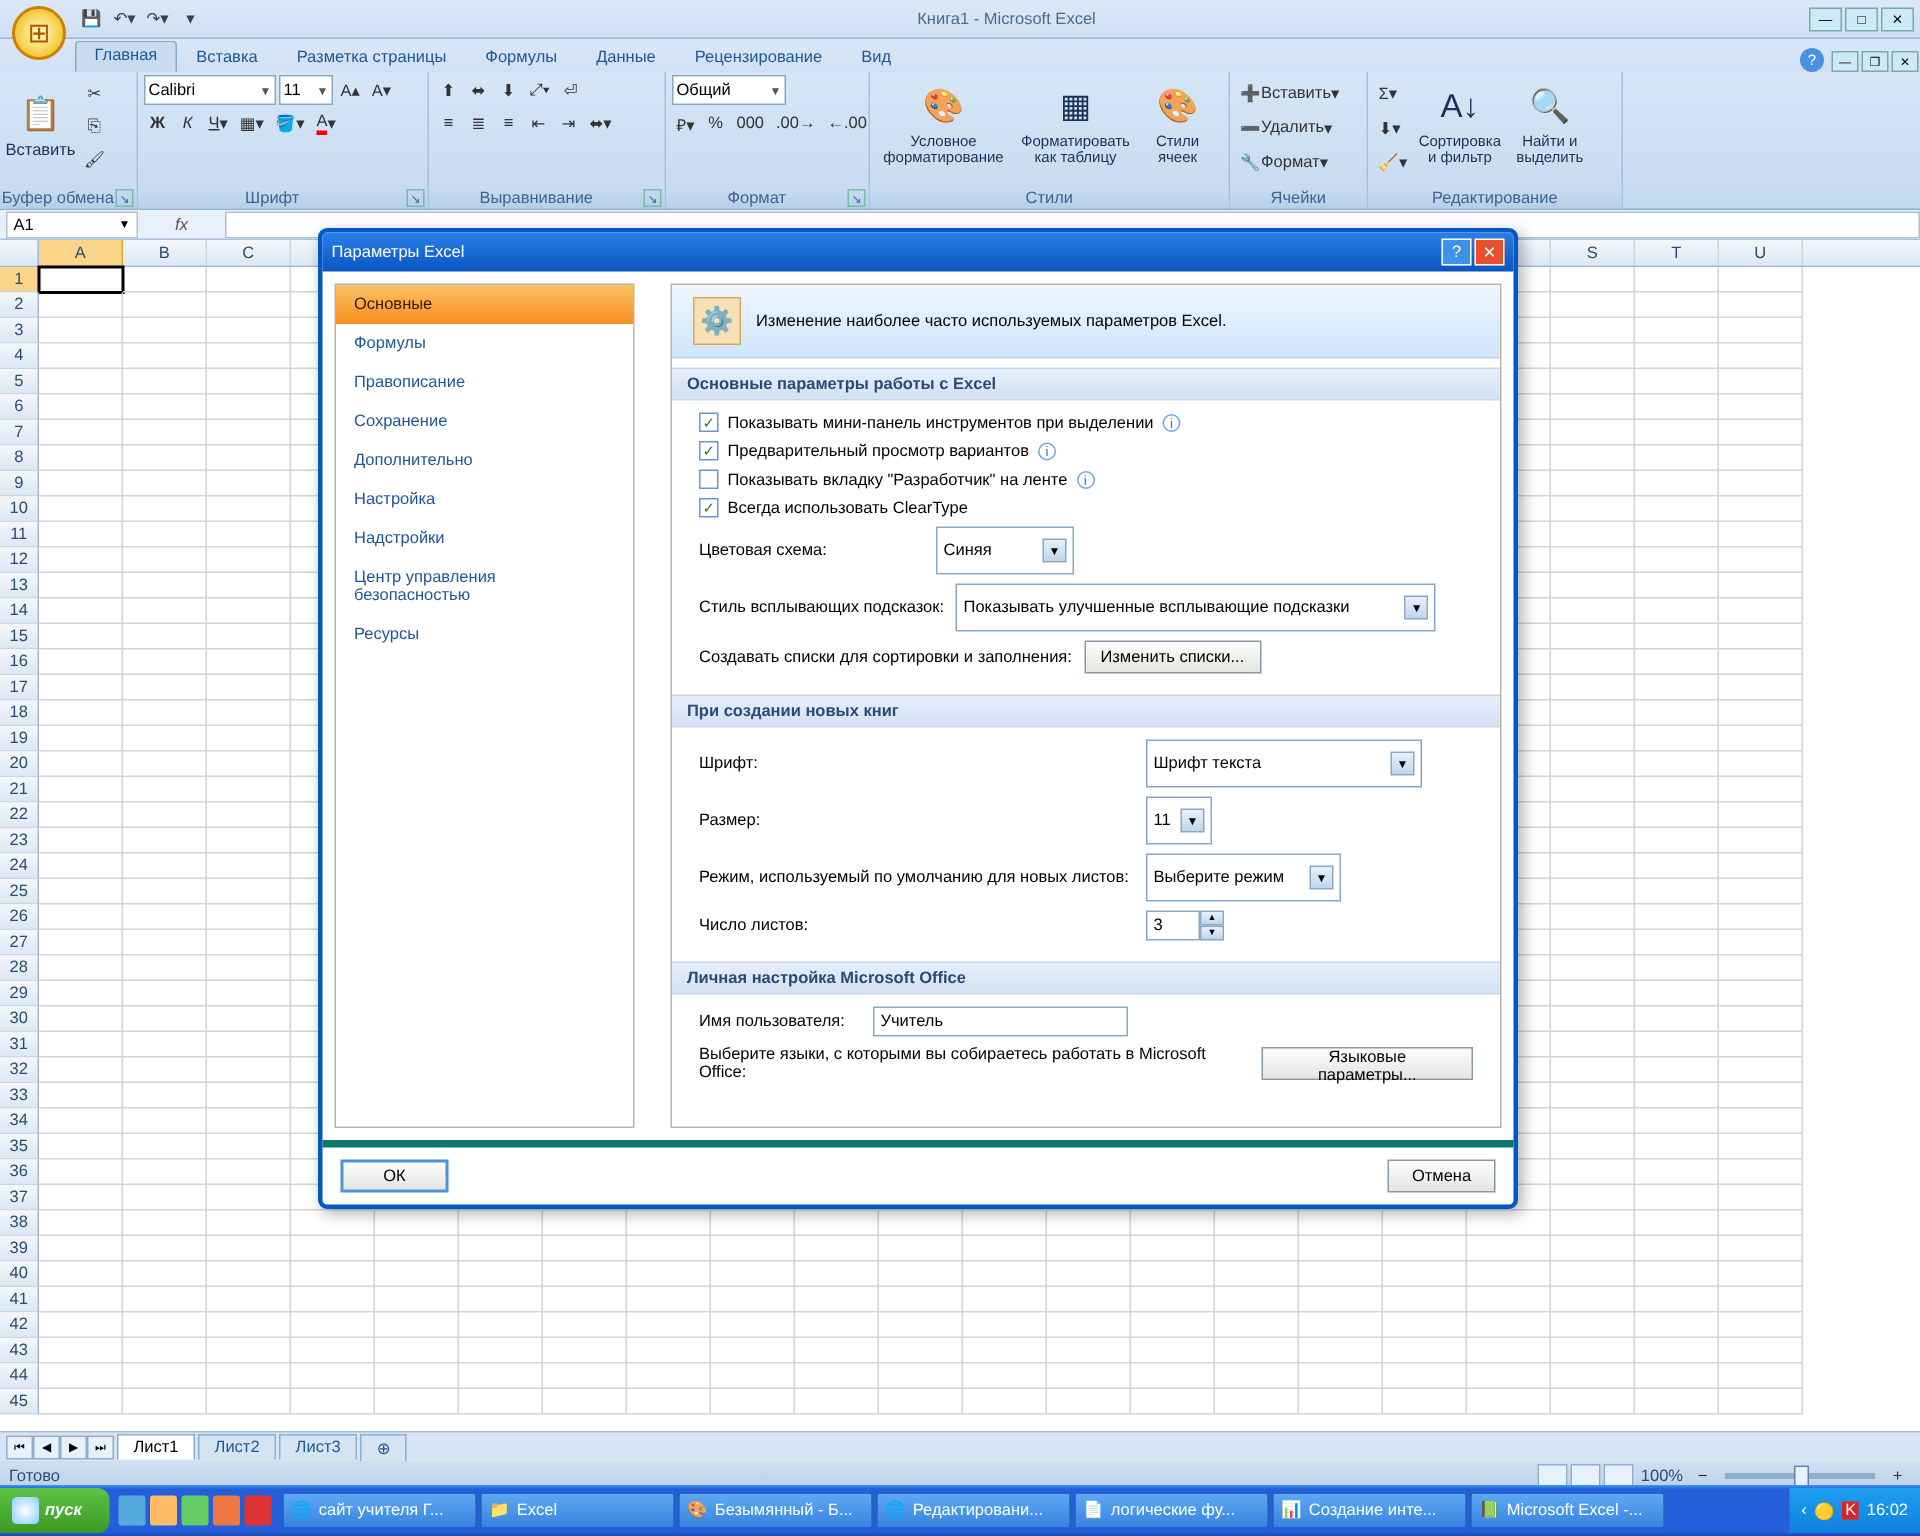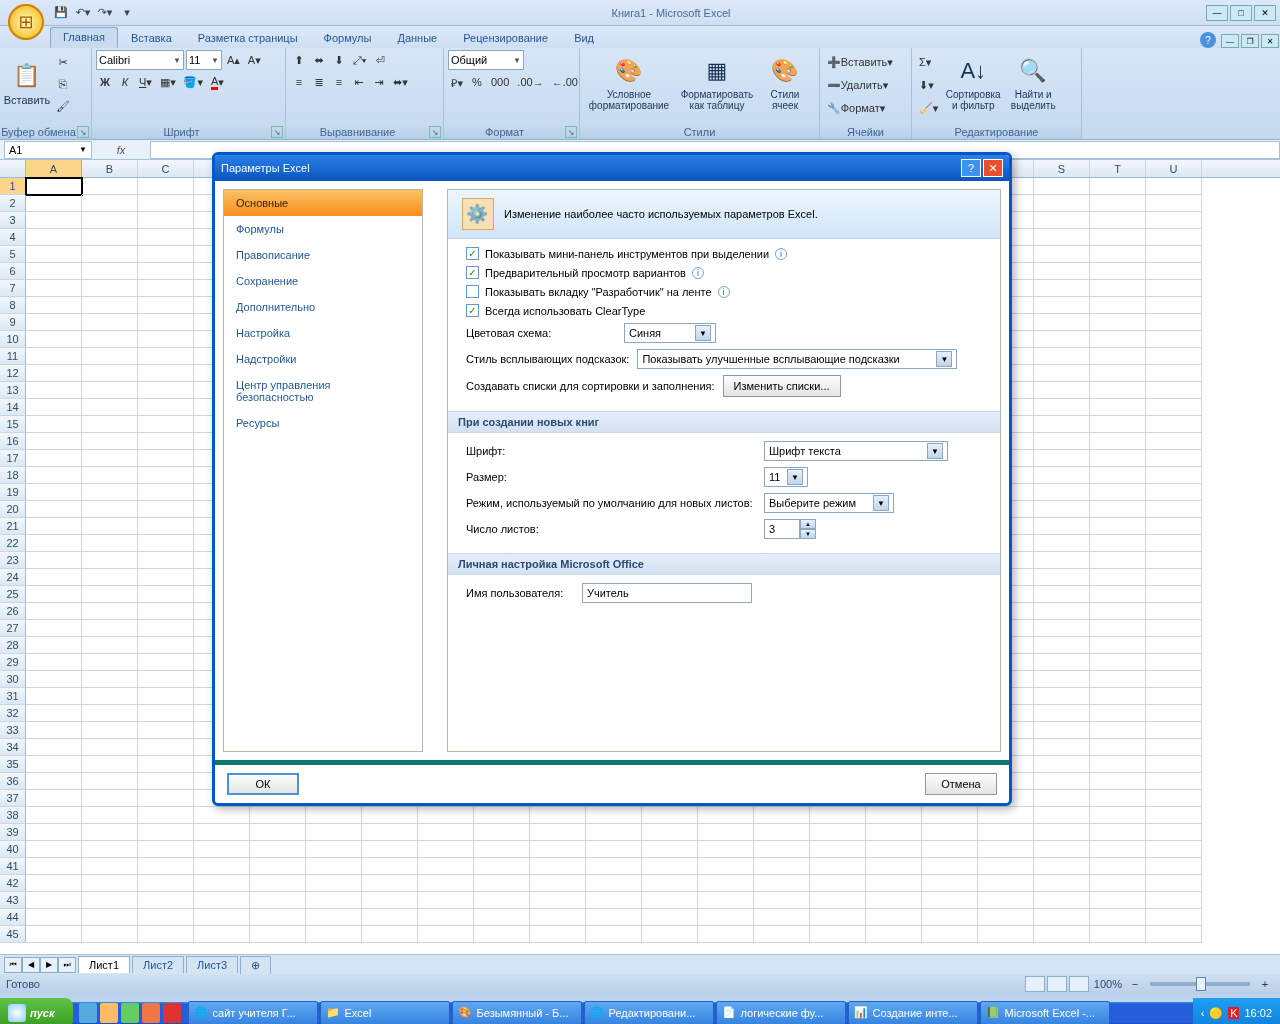--- a/index.html
+++ b/index.html
@@ -66,21 +66,21 @@
 .sheet-nav div { width:18px; height:16px; border:1px solid #8faecb; background:#e7f1fb; display:flex;align-items:center;justify-content:center; font-size:8px; cursor:pointer;}
 .sheet-tab { padding:2px 10px; border:1px solid #8faecb; border-bottom:none; background:#fff; margin-left:2px; cursor:pointer;}
 .sheet-tab.inactive { background:#d4e4f2; color:#1f5697;}
 .statusbar { position:absolute; left:0; right:0; bottom:0; height:24px; background:linear-gradient(#cfe0f1,#b9d0e9); display:flex; align-items:center; padding:0 6px; color:#2c4c6e;}
 .statusbar .spacer { flex:1;}
 .viewbtn { width:20px; height:16px; border:1px solid #8faecb; background:#e7f1fb; margin:0 1px;}
 .zoom-slider { width:100px; height:4px; background:#8faecb; margin:0 6px; position:relative;}
 .zoom-slider::after { content:""; width:8px; height:12px; background:#e7f1fb; border:1px solid #5f85ad; position:absolute; left:46px; top:-5px;}
 
 
-.taskbar { position:absolute; left:0; right:0; bottom:0; height:22px; background:linear-gradient(#3c9af0,#245edb 8%,#245edb 92%,#1a4ab0); display:flex; align-items:center; z-index:1000;border-radius:13px;}
+.taskbar { position:absolute; left:0; right:0; bottom:0; height:34px; background:linear-gradient(#3c9af0,#245edb 8%,#245edb 92%,#1a4ab0); display:flex; align-items:center; z-index:1000;}
 .startbtn { height:30px; background:linear-gradient(#5fc346,#3a9a22); padding:0 18px 0 8px; display:flex; align-items:center; color:#fff; font-weight:bold; font-style:italic; font-size:14px; border-radius:0 8px 8px 0; gap:4px;}
 .ql { display:flex; gap:3px; margin:0 6px;}
 .ql div { width:18px; height:20px;}
 .tbitem { height:24px; background:linear-gradient(#5ea8f4,#3784e0); border:1px solid #2560c4; margin:0 1px; padding:0 6px; display:flex; align-items:center; color:#fff; gap:4px; min-width:130px; max-width:135px; overflow:hidden; white-space:nowrap; cursor:pointer; border-radius:2px;}
 .tbitem .ico { width:14px; height:14px; flex-shrink:0;}
 .tray { margin-left:auto; background:linear-gradient(#1e9ff2,#1080dc); height:30px; display:flex; align-items:center; padding:0 8px; gap:5px; color:#fff;}
 
 
 .dialog { position:absolute; left:212px; top:152px; width:800px; height:654px; background:#ffffff; border:3px solid #0058c8; border-radius:6px; box-shadow:3px 3px 10px rgba(0,0,0,.3); z-index:500; display:flex; flex-direction:column;}
 .dlg-title { height:26px; background:linear-gradient(#2a80e8,#0a54c0); color:#fff; display:flex; align-items:center; padding:0 6px; font-size:12px; border-radius:3px 3px 0 0;}
@@ -96,21 +96,21 @@
 .dlg-banner { display:flex; align-items:center; gap:10px; padding:8px 14px; background:linear-gradient(#eef6fe,#d0e5fa); border-bottom:1px solid #c0d3e6;}
 .dlg-banner .bico { width:32px; height:32px; background:#f8e0b6; border:1px solid #d8a860; display:flex;align-items:center;justify-content:center; font-size:18px;}
 .section-title { background:linear-gradient(#e6eefb,#d3e1f3); padding:4px 10px; font-weight:bold; color:#2b4a76; border-top:1px solid #c7d7e8; border-bottom:1px solid #c7d7e8; margin-top:6px;}
 .form-block { padding:8px 18px; display:flex; flex-direction:column; gap:6px;}
 .chk-row { display:flex; align-items:center; gap:6px;}
 .chk { width:13px; height:13px; border:1px solid #6498d4; background:#fff; display:flex;align-items:center;justify-content:center; font-size:10px; color:#2a7a2a; cursor:pointer;}
 .chk.checked::after { content:"✓";}
 .info-i { width:12px; height:12px; border-radius:50%; border:1px solid #6da6e0; color:#2a70c0; font-size:9px; display:inline-flex;align-items:center;justify-content:center;}
 .form-row { display:flex; align-items:center; gap:8px;}
 .form-row label { min-width:150px;}
-.dd-box { height:20px; border:1px solid #8aa8c6; background:#fff; display:flex; align-items:center; padding:0 4px; cursor:pointer;}
+.dd-box { height:32px; border:1px solid #8aa8c6; background:#fff; display:flex; align-items:center; padding:0 4px; cursor:pointer;}
 .dd-box .dd { margin-left:auto; width:16px; height:16px; background:linear-gradient(#e6f0fa,#c0d6ec); border:1px solid #8aa8c6; display:flex;align-items:center;justify-content:center; font-size:8px;}
 .dlg-btn { height:22px; border:1px solid #8898a8; background:linear-gradient(#fdfdfd,#e4e4e0); padding:0 10px; cursor:pointer;}
 .dlg-btn.primary { border:2px solid #4a92dd;}
 .text-input { height:20px; border:1px solid #8aa8c6; background:#fff; padding:0 4px;}
 .spinner { display:flex;}
 .spinner .sp-btns { width:16px; display:flex; flex-direction:column;}
 .spinner .sp-btns div { flex:1; border:1px solid #8aa8c6; background:linear-gradient(#e6f0fa,#c0d6ec); font-size:6px; display:flex;align-items:center;justify-content:center; cursor:pointer;}
 .dlg-footer { padding:8px 12px; display:flex; justify-content:space-between; gap:8px; border-top:5px solid #0f766e;}
 
 
@@ -1461,20 +1461,21 @@
       <div class="dlg-nav-item">Надстройки</div>
       <div class="dlg-nav-item">Центр управления безопасностью</div>
       <div class="dlg-nav-item">Ресурсы</div>
     </div>
     <div class="dlg-content">
       <div class="dlg-banner">
         <div class="bico">⚙️</div>
         <span>Изменение наиболее часто используемых параметров Excel.</span>
       </div>
 
+      <div class="section-title">Основные параметры работы с Excel</div>
       <div class="form-block">
         <div class="chk-row">
             <div class="chk checked"></div>
             <span>Показывать мини-панель инструментов при выделении</span>
             <span class="info-i">i</span>
           </div>
         <div class="chk-row">
             <div class="chk checked"></div>
             <span>Предварительный просмотр вариантов</span>
             <span class="info-i">i</span>
@@ -1542,20 +1543,24 @@
           </div>
         </div>
       </div>
 
       <div class="section-title">Личная настройка Microsoft Office</div>
       <div class="form-block">
         <div class="form-row">
           <label style="min-width:108px">Имя пользователя:</label>
           <input class="text-input" style="width: 170px;" value="Учитель">
         </div>
+        <div class="form-row">
+          <label style="min-width:auto">Выберите языки, с которыми вы собираетесь работать в Microsoft Office:</label>
+          <button class="dlg-btn">Языковые параметры...</button>
+        </div>
       </div>
     </div>
   </div>
   <div class="dlg-footer">
     <button class="dlg-btn primary" style="width:72px">ОК</button>
     <button class="dlg-btn" style="width:72px">Отмена</button>
   </div>
 </div>
 
 <div class="taskbar">

